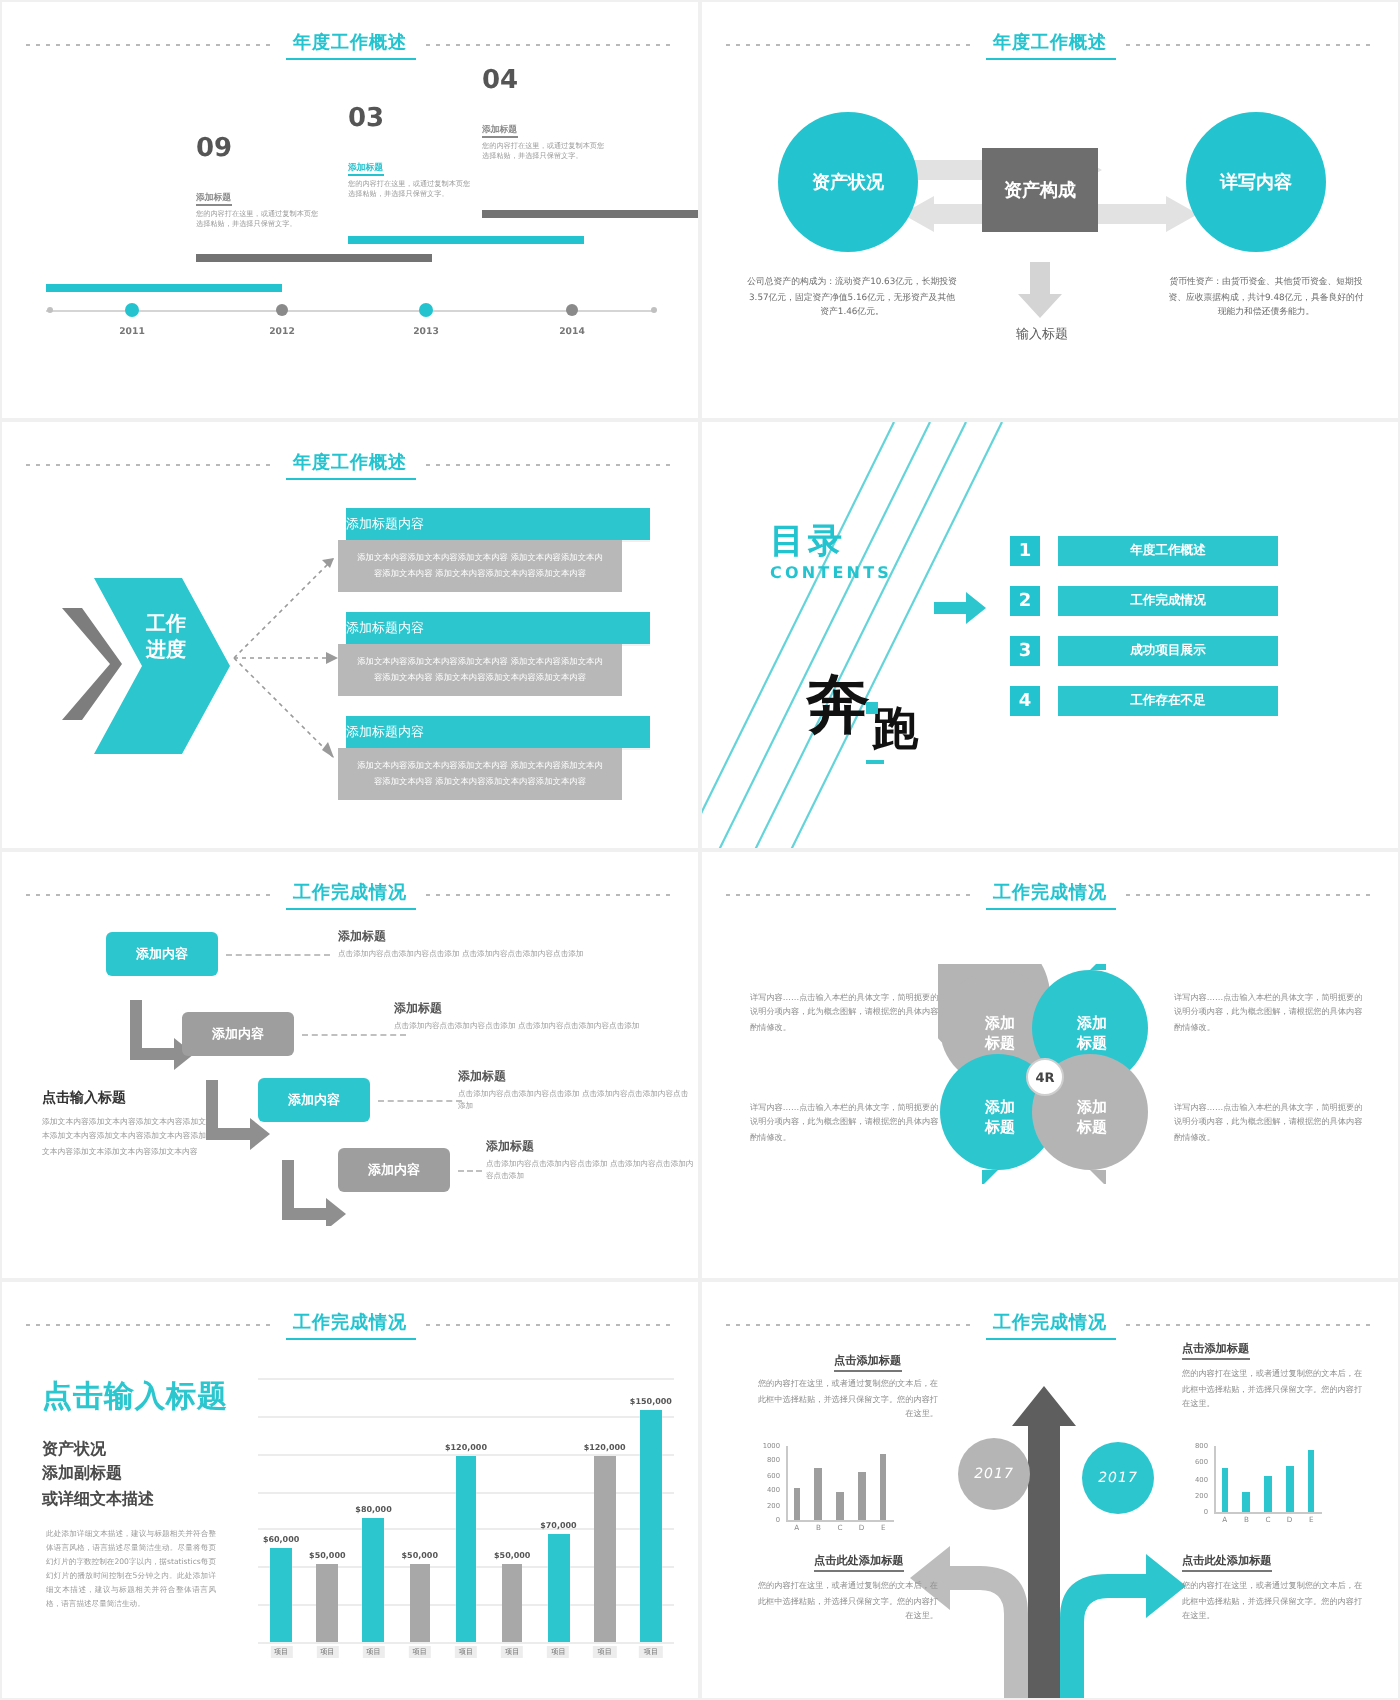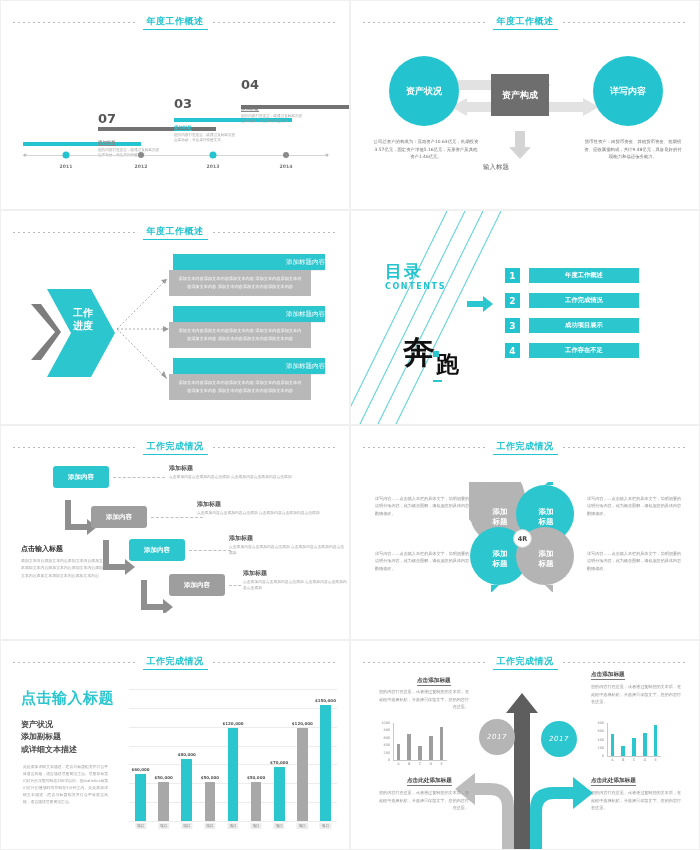--- a/index.html
+++ b/index.html
@@ -36,21 +36,21 @@
   .sl-head .t {
     font-size:9px; font-weight:bold; color:#23c4cf;
     white-space:nowrap; letter-spacing:.5px;
     padding:0 4px;
   }
   .sl-head .t.under { border-bottom:1.5px solid #23c4cf; padding-bottom:1px; }
 
   
   .tl-wrap { position:absolute; inset:0; }
   .tl-item { position:absolute; }
-  .tl-num { font-size:13px; font-weight:bold; color:#555; line-height:1; margin-bottom:4px;margin-top:44px; }
+  .tl-num { font-size:13px; font-weight:bold; color:#555; line-height:1; margin-bottom:4px; }
   .tl-sub { font-size:4.4px; font-weight:bold; color:#23c4cf; border-bottom:.6px solid #23c4cf; display:inline-block; margin-bottom:1.5px;}
   .tl-sub.g { color:#8a8a8a; border-bottom-color:#8a8a8a; }
   .tl-body { font-size:3.6px; color:#9a9a9a; line-height:1.5; width:62px; }
   .tl-bar { height:4px; margin-top:4px; }
   .tl-bar.teal { background:#23c4cf; }
   .tl-bar.gray { background:#737373; }
   .tl-axis { position:absolute; left:22px; right:22px; top:154px; height:1px; background:#d5d5d5; }
   .tl-dot { position:absolute; border-radius:50%; transform:translate(-50%,-50%); }
   .tl-year { position:absolute; font-size:4.6px; font-weight:bold; color:#777; transform:translateX(-50%); top:163px; }
 
@@ -59,25 +59,25 @@
     position:absolute; border-radius:50%; background:#23c4cf;
     display:flex; align-items:center; justify-content:center;
     color:#fff; font-size:9px; font-weight:bold;
   }
   .sqr {
     position:absolute; background:#6e6e6e;
     display:flex; align-items:center; justify-content:center;
     color:#fff; font-size:9px; font-weight:bold;
   }
   .ptxt { position:absolute; font-size:4.4px; line-height:1.75; color:#6b6b6b; text-align:center; }
-  .in-title { position:absolute; font-size:6.5px; color:#5a5a5a; }
+  .in-title { position:absolute; font-size:6.5px; color:#5a5a5a; text-align:center; }
   .card { position:absolute; }
   .card-h {
     background:#2cc6cf; color:#fff; font-size:6.5px;
-    text-align:right; padding:3.5px 0; font-weight:normal;
+    text-align:left; padding:3.5px 0; font-weight:normal;
     box-shadow:0 1px 0 rgba(0,0,0,.06);
   }
   .card-b {
     background:#b8b8b8; color:#fff; font-size:4.2px;
     text-align:center; padding:5px 8px; line-height:1.85;
   }
   .mu-title { position:absolute; }
   .mu-cn { font-size:17px; font-weight:bold; color:#23c4cf; letter-spacing:2px; line-height:1; }
   .mu-en { font-size:8px; font-weight:bold; color:#23c4cf; letter-spacing:1.6px; margin-top:2px; }
   .idx { position:absolute; background:#23c4cf; color:#fff; width:15px; height:15px;
@@ -136,21 +136,21 @@
       <div class="dots"></div>
       <div class="t under">年度工作概述</div>
       <div class="dots"></div>
     </div>
 
     <div class="tl-wrap">
 
       <div class="tl-bar teal" style="position:absolute;left:22px;top:137px;width:118px;"></div>
 
       <div class="tl-item" style="left:97px; top:67px; width:88px;">
-        <div class="tl-num">07</div>
+        <div class="tl-num">09</div>
         <div class="tl-sub g">添加标题</div>
         <div class="tl-body">您的内容打在这里，或通过复制本页您选择粘贴，并选择只保留文字。</div>
       </div>
       <div class="tl-bar gray" style="position:absolute;left:97px;top:122px;width:118px;"></div>
 
       <div class="tl-item" style="left:173px; top:52px; width:88px;">
         <div class="tl-num">03</div>
         <div class="tl-sub">添加标题</div>
         <div class="tl-body">您的内容打在这里，或通过复制本页您选择粘贴，并选择只保留文字。</div>
       </div>

